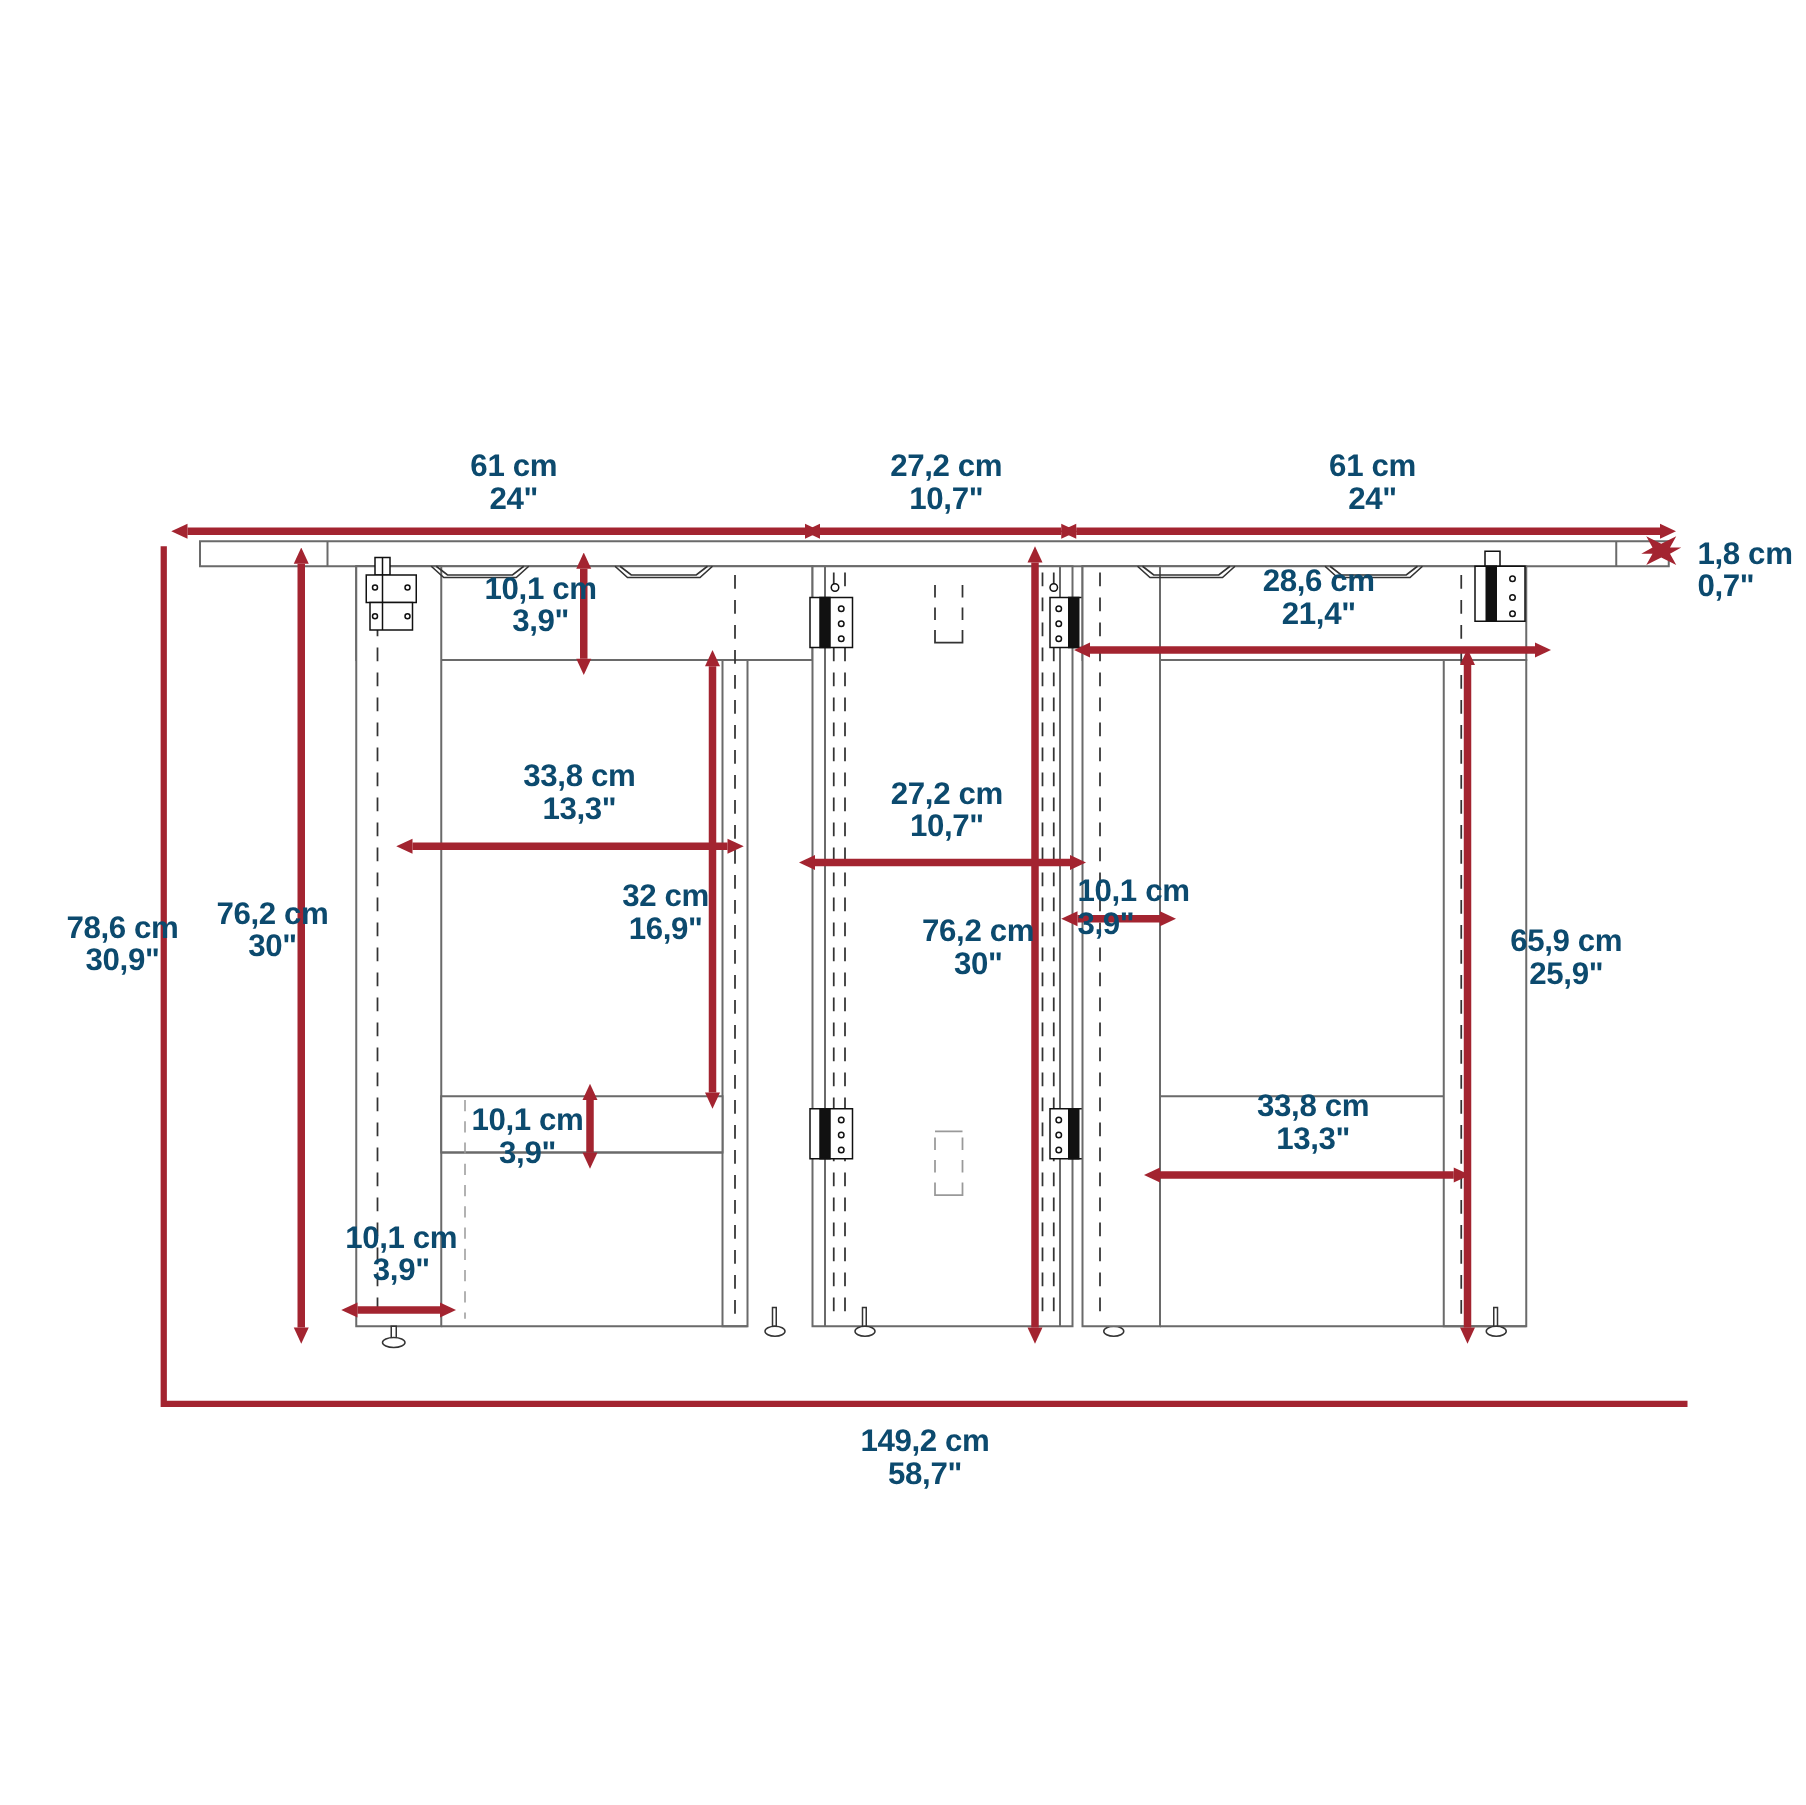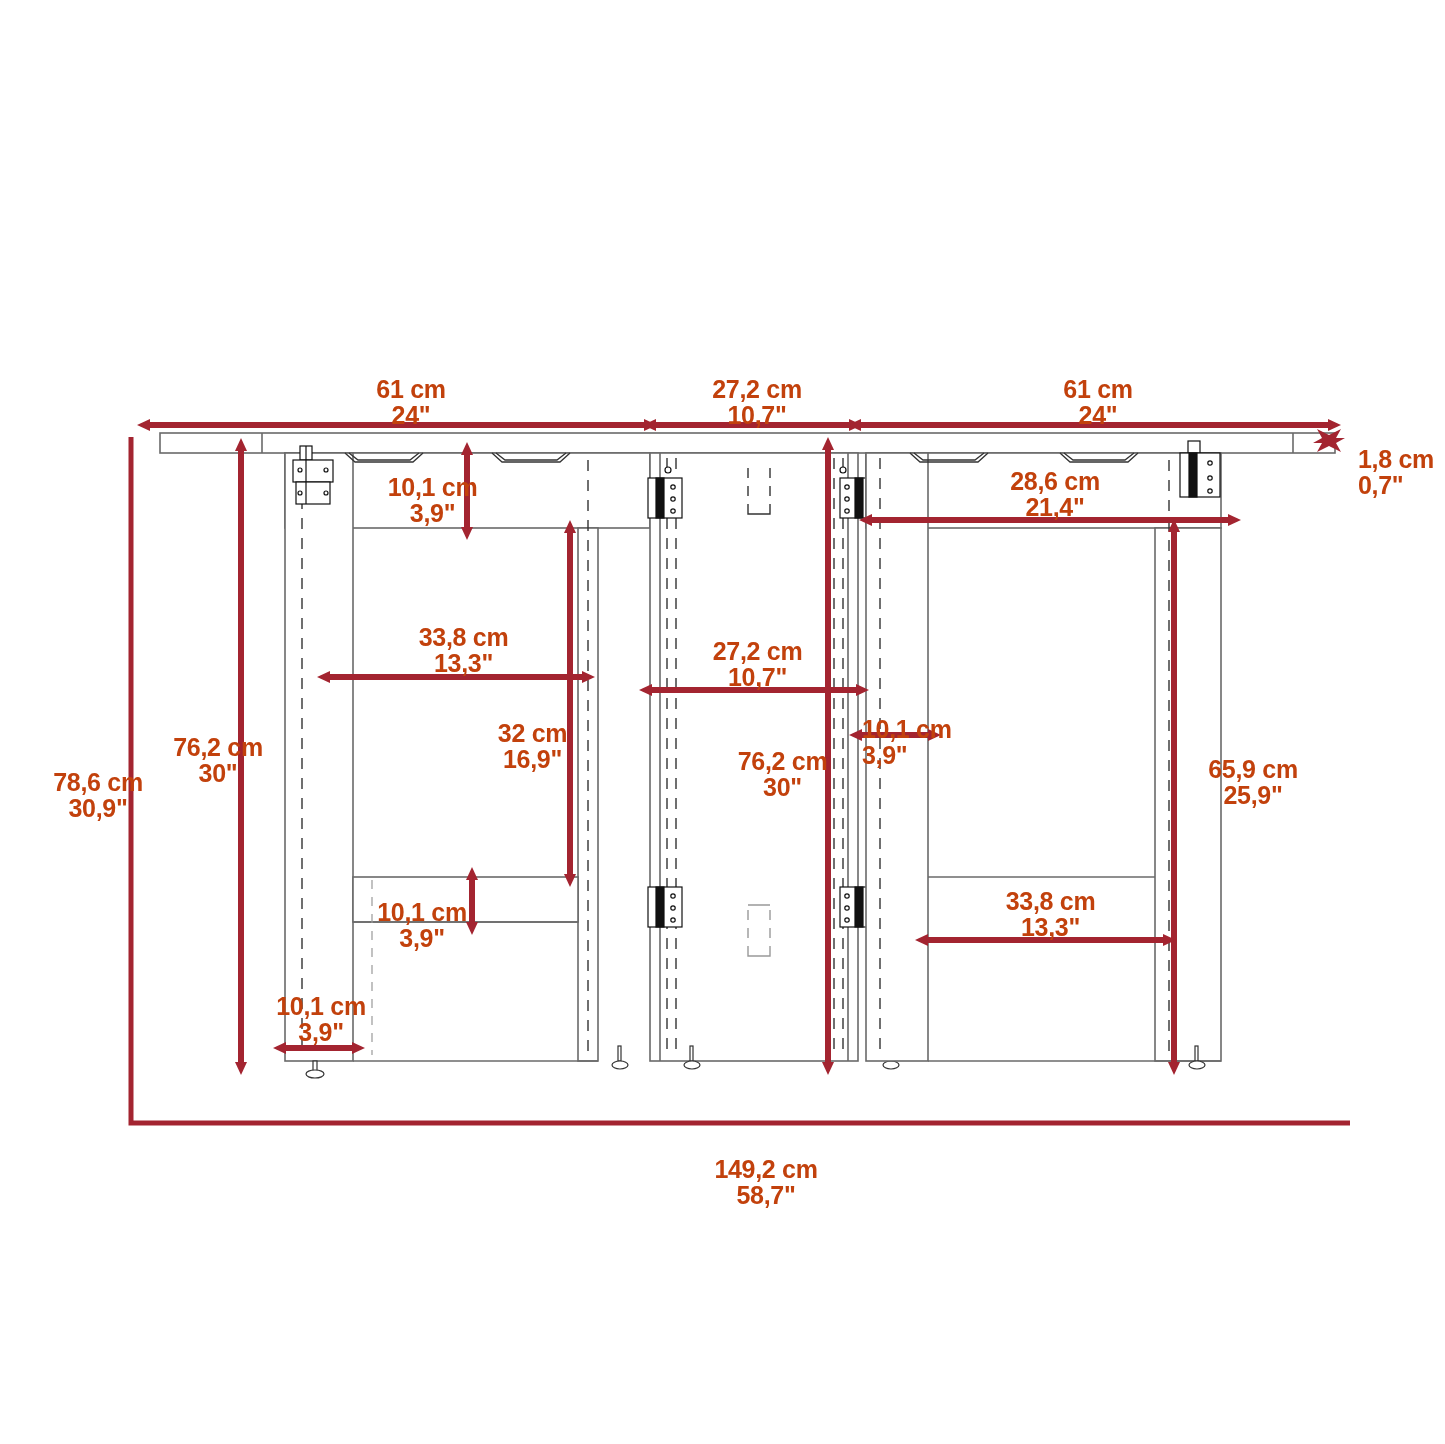--- a/index.html
+++ b/index.html
@@ -21,28 +21,27 @@
   }
   svg#drawing {
     position: absolute;
     left: 0;
     top: 0;
     width: 1445px;
     height: 1444px;
   }
   .dim-label {
     position: absolute;
-    color: #c2410c;
+    color: #0c4a6e;
     font-family: "Liberation Sans", sans-serif;
     font-weight: bold;
     text-align: center;
     line-height: 1.05;
     white-space: nowrap;
     letter-spacing: -0.3px;
-    margin-top: 16px;
   }
   .dim-label .cm {
     display: block;
     font-size: 25px;
   }
   .dim-label .inch {
     display: block;
     font-size: 25px;
   }
 </style>
@@ -270,21 +269,21 @@
   <div class="dim-label" style="left:380px; top:458px; width:105px;">
     <span class="cm">10,1 cm</span>
     <span class="inch">3,9"</span>
   </div>
 
   <div class="dim-label" style="left:970px; top:452px; width:170px;">
     <span class="cm">28,6 cm</span>
     <span class="inch">21,4"</span>
   </div>
 
-  <div class="dim-label" style="left:28px; top:753px; width:140px;">
+  <div class="dim-label" style="left:28px; top:729px; width:140px;">
     <span class="cm">78,6 cm</span>
     <span class="inch">30,9"</span>
   </div>
 
   <div class="dim-label" style="left:148px; top:718px; width:140px;">
     <span class="cm">76,2 cm</span>
     <span class="inch">30"</span>
   </div>
 
   <div class="dim-label" style="left:381px; top:608px; width:165px;">
@@ -325,18 +324,18 @@
   <div class="dim-label" style="left:1178px; top:740px; width:150px; text-align:center;">
     <span class="cm">65,9 cm</span>
     <span class="inch">25,9"</span>
   </div>
 
   <div class="dim-label" style="left:968px; top:872px; width:165px;">
     <span class="cm">33,8 cm</span>
     <span class="inch">13,3"</span>
   </div>
 
-  <div class="dim-label" style="left:676px; top:1140px; width:180px;">
+  <div class="dim-label" style="left:650px; top:1140px; width:180px;">
     <span class="cm">149,2 cm</span>
     <span class="inch">58,7"</span>
   </div>
 
 </div>
 
 </body></html>

